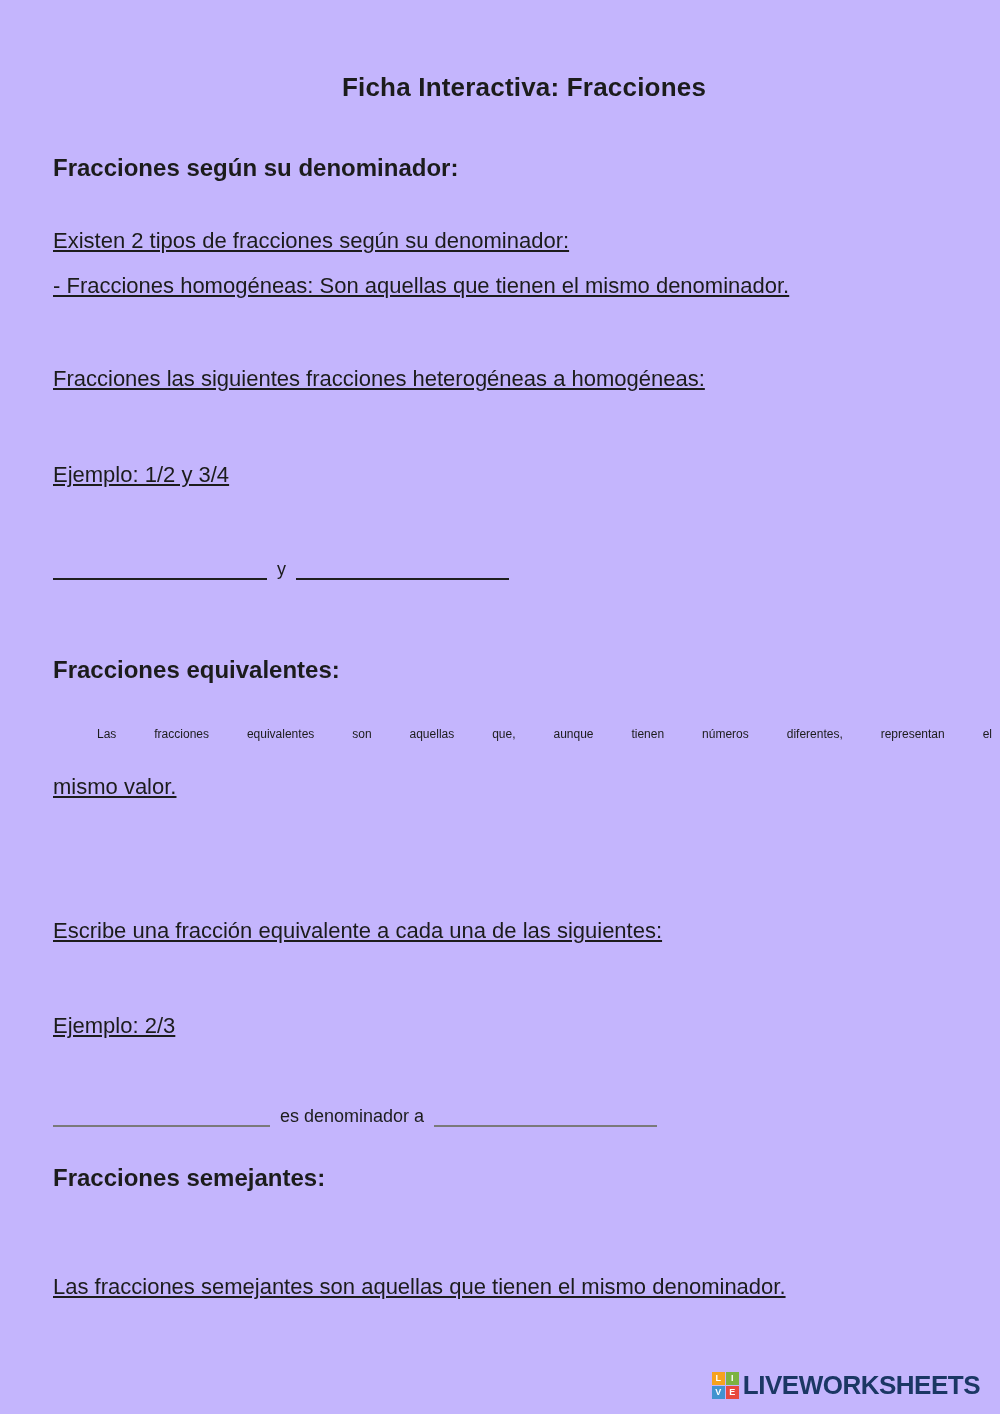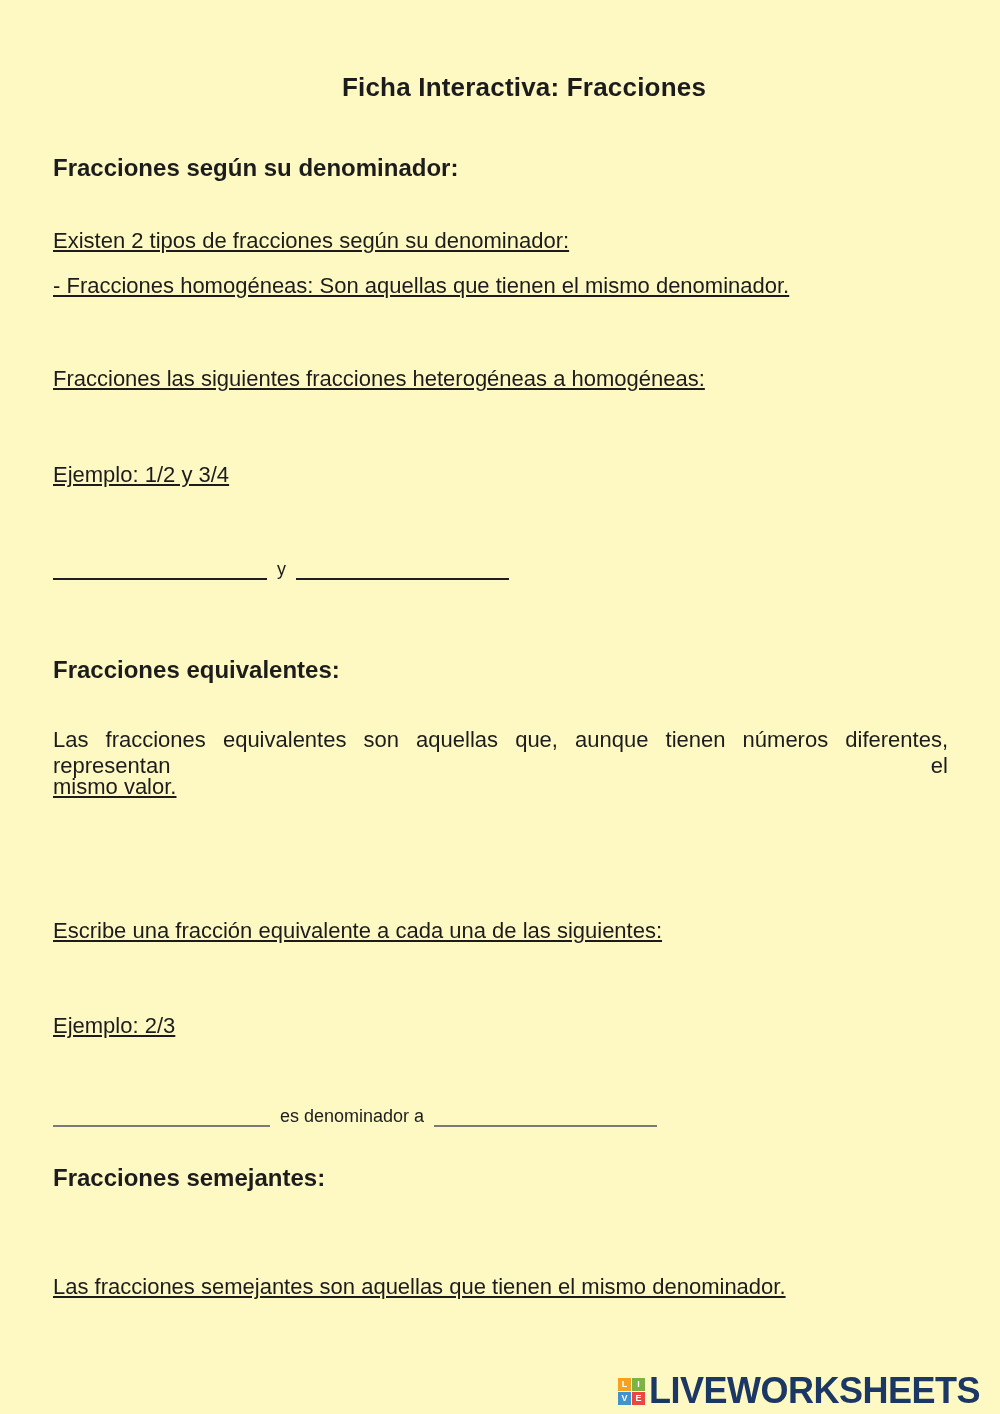--- a/index.html
+++ b/index.html
@@ -1,44 +1,45 @@
 <!DOCTYPE html>
 <html><head>
 <meta charset="utf-8">
 <style>
   html, body { margin: 0; padding: 0; background: #ffffff; }
   .page {
     position: relative;
     width: 1000px;
     height: 1414px;
-    background: #fef9c3;
+    background: #c4b5fd;
     font-family: "Liberation Sans", "DejaVu Sans", sans-serif;
     color: #1c1c1c;
     overflow: hidden;
   }
   .abs { position: absolute; left: 53px; margin: 0; }
   .title {
     position: absolute;
     top: 55px; left: 0;
     width: 1000px;
     box-sizing: border-box;
     padding-left: 48px;
     text-align: center;
     font-size: 26px;
     font-weight: bold;
     letter-spacing: 0.2px;
   }
   .heading { font-size: 24px; font-weight: bold; }
   .line { font-size: 22px; white-space: nowrap; text-decoration: underline; }
   .justify-line {
     width: 895px;
-    font-size: 22px;
+    font-size: 12px;
     text-align: justify;
     text-align-last: justify;
     white-space: normal;
+    margin-left: 44px;
   }
   .blank-row {
     display: flex;
     align-items: flex-end;
     height: 26px;
     font-size: 18px;
   }
   .blank {
     display: inline-block;
     height: 24px;
@@ -72,21 +73,21 @@
     color: #ffffff;
     font-size: 9px;
     font-weight: bold;
     line-height: 1;
   }
   .sq-l { background: #F6A21E; }
   .sq-i { background: #7CB342; }
   .sq-v { background: #4193D0; }
   .sq-e { background: #E8483F; }
   .brand {
-    font-size: 36px;
+    font-size: 26px;
     font-weight: bold;
     color: #1B3764;
     letter-spacing: -0.5px;
     white-space: nowrap;
   }
 </style>
 </head>
 <body>
 
 <div class="page">

